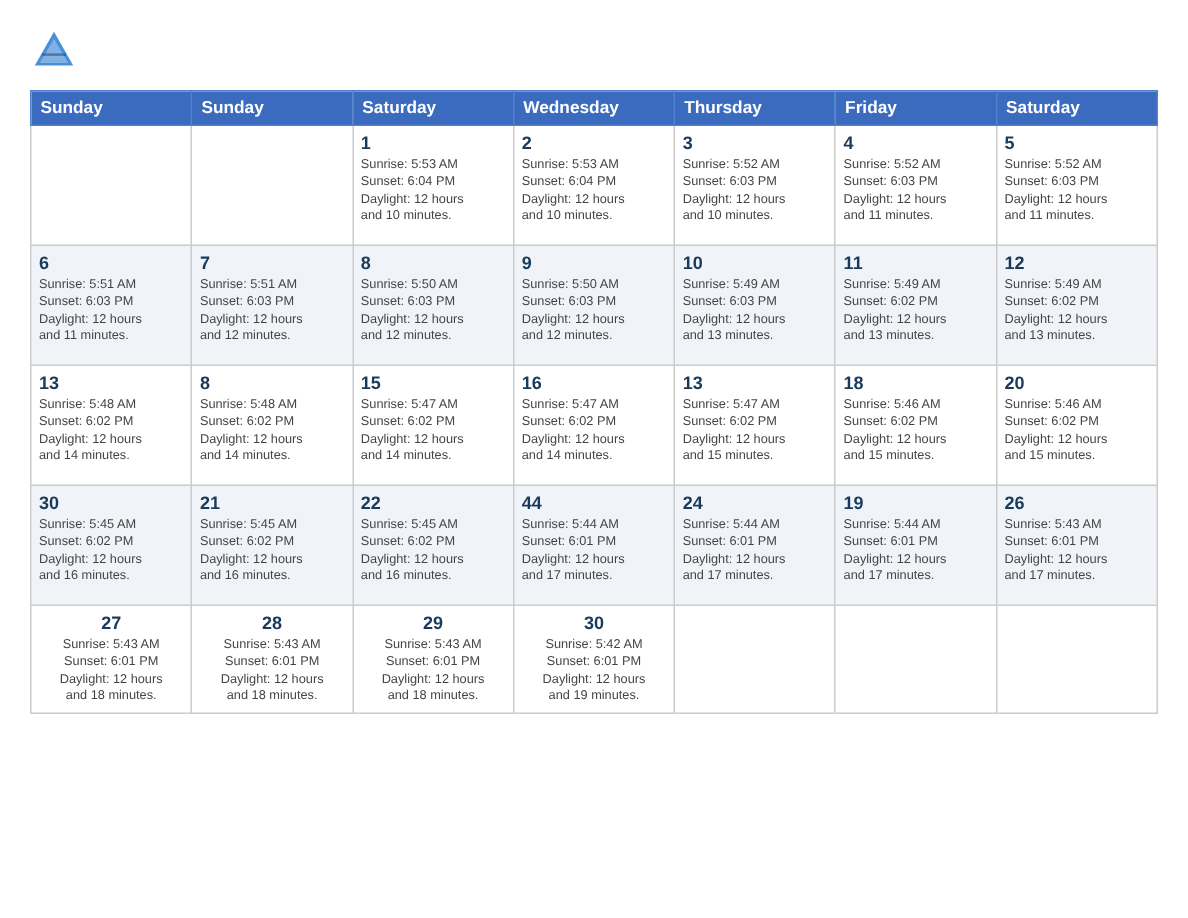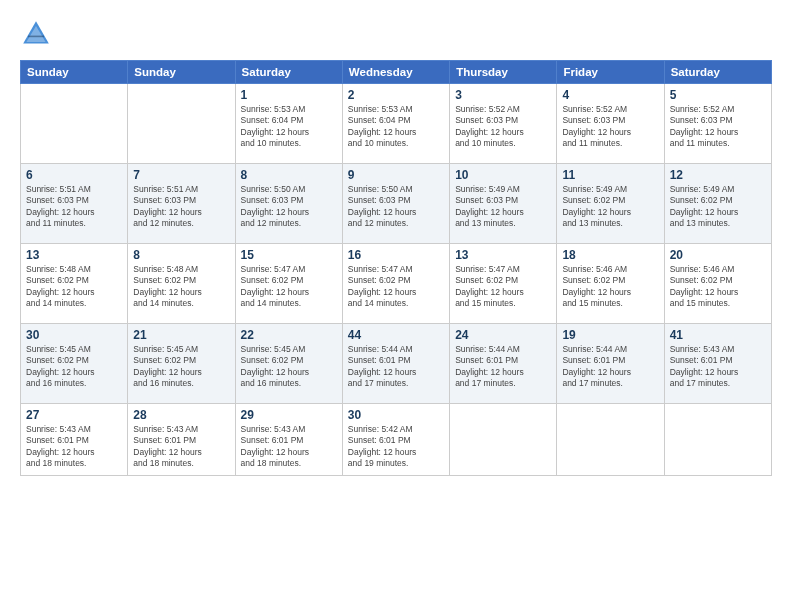--- a/index.html
+++ b/index.html
@@ -73,20 +73,21 @@
       vertical-align: top;
       padding: 4px 5px;
       border: 1px solid #ccc;
       font-size: 9px;
       color: #333;
       background: #fff;
       height: 80px;
     }
     .calendar tr:last-child td {
       height: 72px;
+      text-align: center;
     }
     .day-num {
       font-size: 12px;
       font-weight: bold;
       color: #1a3a5c;
       display: block;
       margin-bottom: 2px;
     }
     .day-info {
       font-size: 8.5px;
@@ -313,21 +314,21 @@
 and 17 minutes.</div>
           </td>
           <td>
             <span class="day-num">19</span>
             <div class="day-info" style="white-space: pre-line;">Sunrise: 5:44 AM
 Sunset: 6:01 PM
 Daylight: 12 hours
 and 17 minutes.</div>
           </td>
           <td>
-            <span class="day-num">41</span>
+            <span class="day-num">26</span>
             <div class="day-info" style="white-space: pre-line;">Sunrise: 5:43 AM
 Sunset: 6:01 PM
 Daylight: 12 hours
 and 17 minutes.</div>
           </td>
         </tr>
         <tr>
           <td>
             <span class="day-num">27</span>
             <div class="day-info" style="white-space: pre-line;">Sunrise: 5:43 AM

